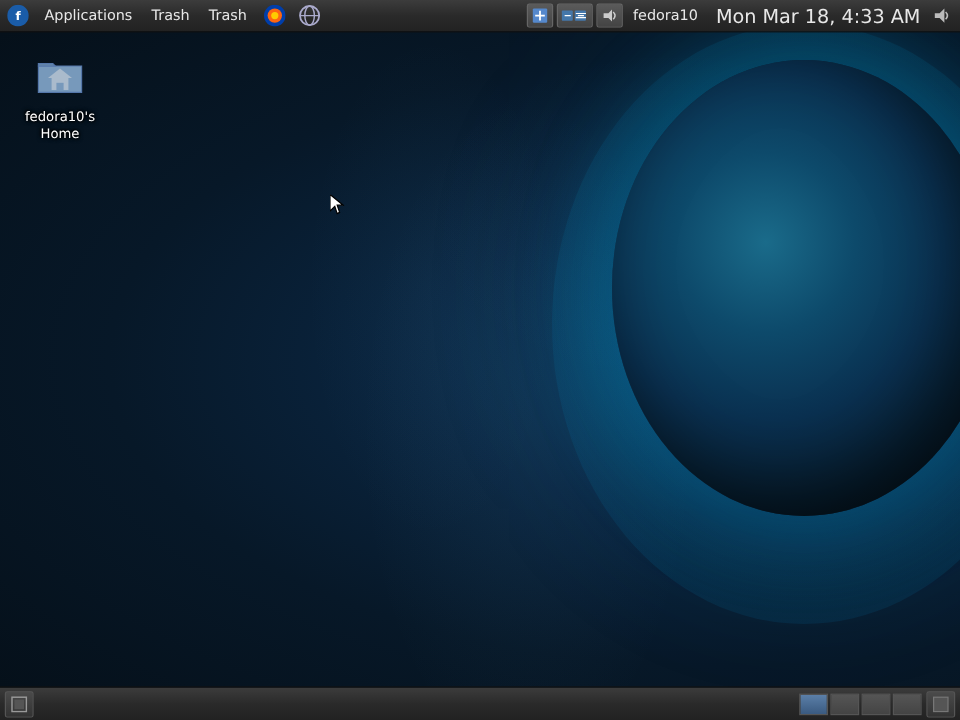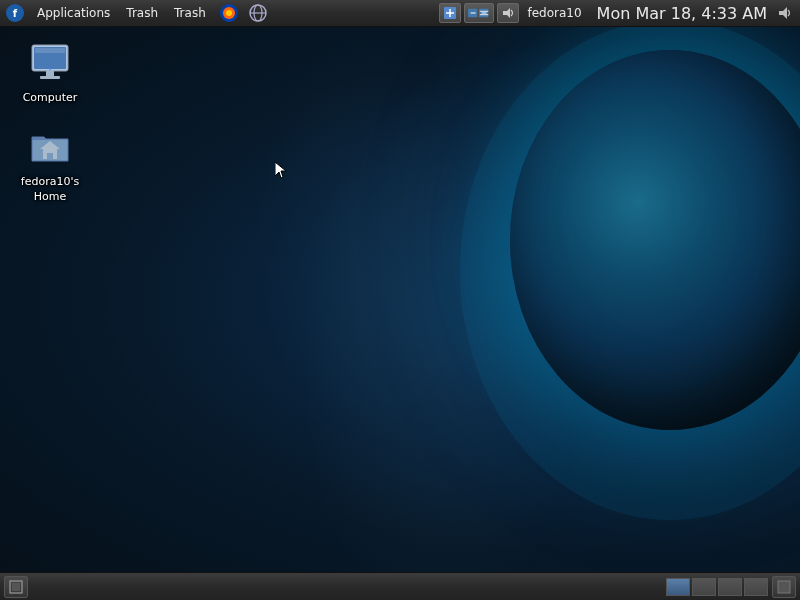--- a/index.html
+++ b/index.html
@@ -330,38 +330,20 @@
         <svg width="16" height="16" viewBox="0 0 16 16">
           <polygon points="2,6 6,6 10,2 10,14 6,10 2,10" fill="#bbb"></polygon>
           <path d="M11,5 Q14,8 11,11" fill="none" stroke="#bbb" stroke-width="1.3"></path>
         </svg>
       </div>
     </div>
   </div>
 
   <div class="desktop-icons">
 
-    <div class="desktop-icon">
-      <div class="icon-image">
-        <svg class="computer-svg" viewBox="0 0 48 48">
-
-          <rect x="6" y="6" width="36" height="26" rx="2" fill="#b0c4de" stroke="#8899aa" stroke-width="1"></rect>
-          <rect x="8" y="8" width="32" height="22" rx="1" fill="#4a7ab5"></rect>
-
-          <rect x="9" y="9" width="30" height="5" fill="rgba(255,255,255,0.15)" rx="1"></rect>
-
-          <rect x="20" y="32" width="8" height="5" fill="#a0b4c8"></rect>
-
-          <rect x="14" y="37" width="20" height="3" rx="1" fill="#a0b4c8"></rect>
-
-          <circle cx="24" cy="30" r="1" fill="#4488ff"></circle>
-        </svg>
-      </div>
-      <div class="icon-label">Computer</div>
-    </div>
 
     <div class="desktop-icon">
       <div class="icon-image">
         <svg class="home-svg" viewBox="0 0 48 48">
 
           <path d="M6,16 L6,38 L42,38 L42,16 Z" fill="#7799bb" stroke="#5577aa" stroke-width="1"></path>
           <path d="M6,16 L6,14 L18,14 L20,16 Z" fill="#6688aa" stroke="#5577aa" stroke-width="1"></path>
 
           <polygon points="24,18 34,26 14,26" fill="#aabbcc"></polygon>
           <rect x="17" y="26" width="14" height="10" fill="#aabbcc"></rect>

